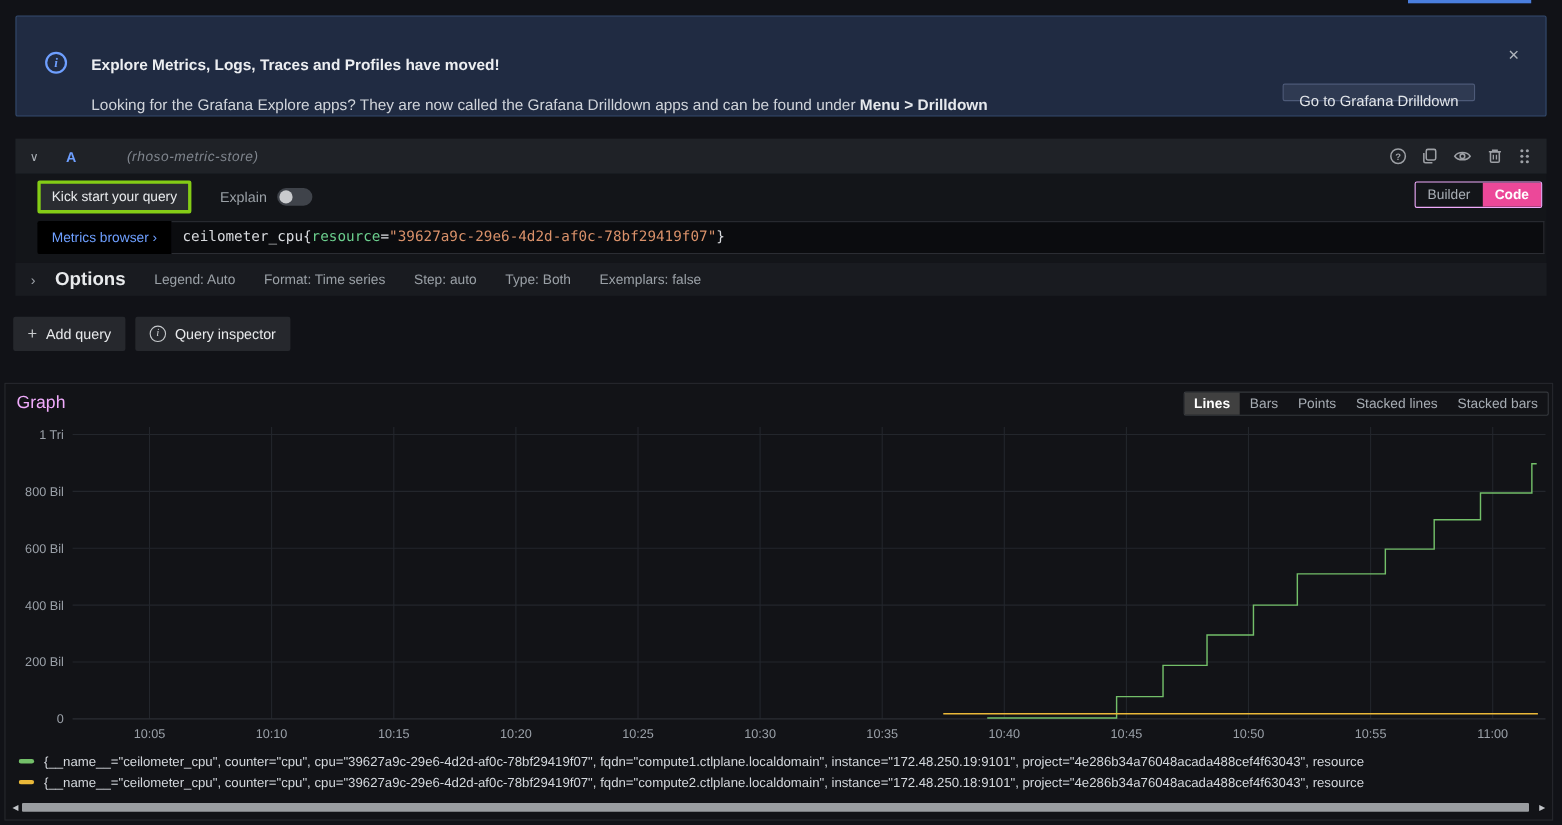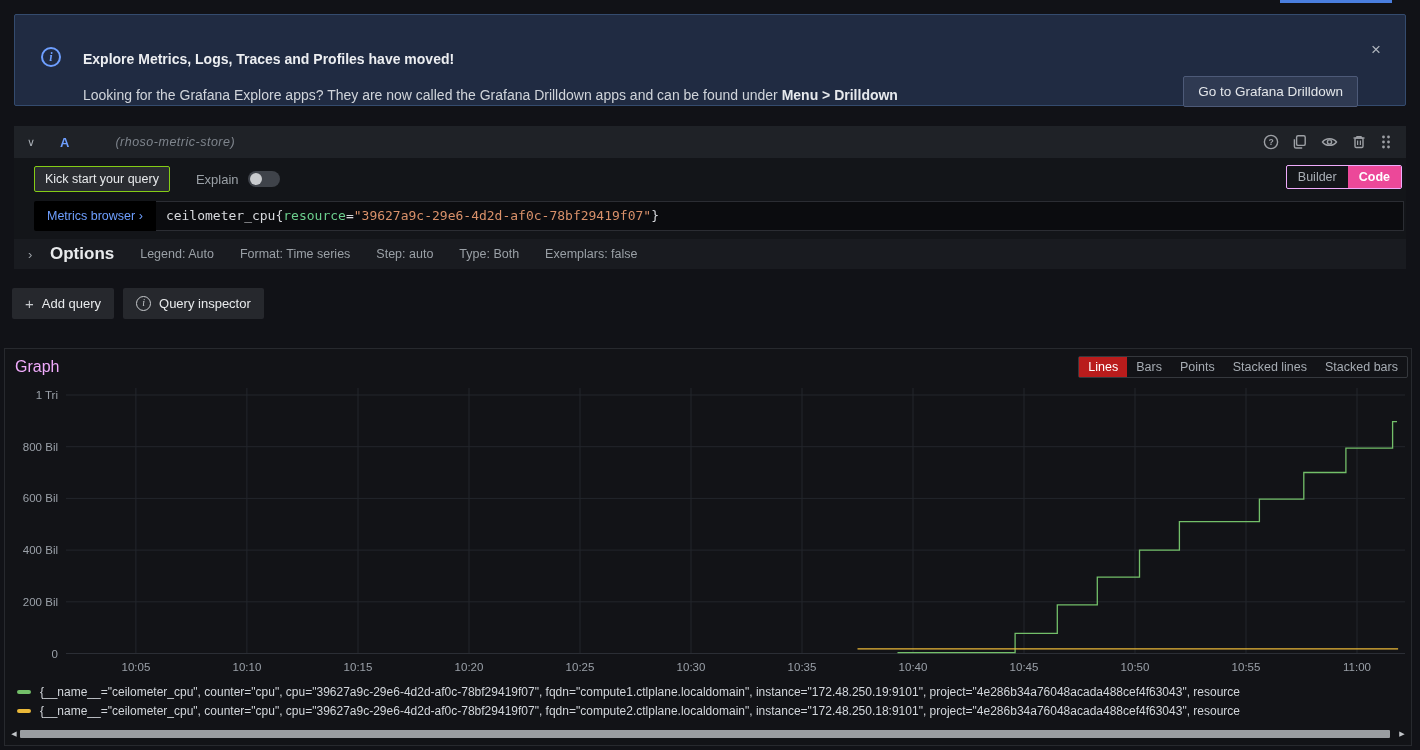--- a/index.html
+++ b/index.html
@@ -10,36 +10,36 @@
 
   
   .banner { position:absolute; left:14px; top:14px; width:1392px; height:92px;
             background:#202b42; border:1px solid #344b6e; border-radius:2px; }
   .banner .info-ic { position:absolute; left:26px; top:32px; width:20px; height:20px; border:2px solid #6e9fff;
             border-radius:50%; color:#6e9fff; font-size:12px; font-weight:bold; text-align:center; line-height:16px;
             font-family:"Liberation Serif", serif; font-style:italic; }
   .banner .b-title { position:absolute; left:68px; top:36px; font-size:14px; font-weight:bold; color:#eceef1; }
   .banner .b-body  { position:absolute; left:68px; top:72px; font-size:14px; color:#d0d4da; }
   .banner .b-body b { color:#e6e9ed; }
-  .banner .b-btn { position:absolute; right:47px; top:61px; height:31px; padding:0 14px; background:#2f3a52;
+  .banner .b-btn { position:absolute; right:64px; top:61px; height:16px; padding:0 14px; background:#2f3a52;
             border:1px solid #4d5a78; border-radius:2px; color:#e3e6ea; font-size:13.5px; line-height:29px; cursor:pointer; }
   .banner .b-close { position:absolute; right:24px; top:26px; color:#aeb4bc; font-size:17px; line-height:17px; cursor:pointer; }
 
   
   .qsec { position:absolute; left:14px; top:126px; width:1392px; }
   .q-header { height:32px; background:#1f2227; display:flex; align-items:center; padding:0 14px 0 8px; }
   .q-header .chev { color:#aab0b6; font-size:11px; width:18px; text-align:center; cursor:pointer; }
   .q-header .refid { color:#6e9fff; font-size:13px; font-weight:bold; margin-left:20px; }
   .q-header .ds-hint { color:#7f858d; font-size:12.5px; font-style:italic; margin-left:46px; letter-spacing:.5px; }
   .q-header .hicons { margin-left:auto; display:flex; gap:13px; align-items:center; }
   .q-header .hicons svg { display:block; cursor:pointer; }
 
   .q-body { background:#131519; padding:7px 0 0 0; }
   .row1 { display:flex; align-items:center; margin-left:20px; height:28px; position:relative; }
-  .kick-btn { background:#2a2c31; border:1px solid #84cc16; border-radius:2px; color:#e8eaec;
+  .kick-btn { background:#2a2c31; border:3px solid #84cc16; border-radius:2px; color:#e8eaec;
               font-size:12.5px; padding:5px 10px; cursor:pointer; }
   .explain-lbl { color:#9aa0a6; font-size:13px; margin-left:26px; }
   .toggle { width:32px; height:16px; border-radius:8px; background:#3f434a; margin-left:9px; position:relative; cursor:pointer; }
   .toggle .knob { position:absolute; left:2px; top:2px; width:12px; height:12px; border-radius:50%; background:#c9cbce; }
   .seg-group { position:absolute; right:4px; top:0; display:flex; border:1px solid #f0abfc; border-radius:2px; overflow:hidden; }
   .seg { padding:4px 11px; font-size:12.5px; color:#a9afb6; cursor:pointer; }
   .seg.sel { background:#ec4899; color:#ffffff; font-weight:bold; }
 
   .row2 { display:flex; margin:8px 2px 0 20px; height:30px; }
   .mb-chip { background:#000000; color:#6e9fff; font-size:12.5px; padding:0 13px; line-height:30px;
@@ -61,21 +61,21 @@
   .circ-i { width:15px; height:15px; border:1.5px solid #c7cacd; border-radius:50%; font-size:10px; line-height:12px;
             text-align:center; color:#c7cacd; font-family:"Liberation Serif", serif; font-style:italic; }
 
   
   .gpanel { position:absolute; left:4px; top:348px; width:1408px; height:398px;
             background:#121317; border:1px solid #27292e; }
   .g-header { display:flex; justify-content:space-between; align-items:flex-start; padding:7px 3px 0 10px; }
   .g-title { font-size:16px; color:#f0abfc; padding-top:2px; }
   .g-tabs { display:flex; border:1px solid #35383d; border-radius:2px; }
   .g-tab { padding:3px 9px; font-size:12.5px; color:#a6acb3; cursor:pointer; white-space:nowrap; }
-  .g-tab.sel { background:#b91c1c; color:#fff; font-weight:normal; }
+  .g-tab.sel { background:#404040; color:#fff; font-weight:bold; }
 
   .chart-svg { position:absolute; left:0; top:39px; }
   svg text { font-family:"Liberation Sans", sans-serif; }
 
   .legend { position:absolute; left:12px; top:334px; width:1392px; overflow:hidden; }
   .leg-row { white-space:nowrap; font-size:12px; color:#d3d7dc; height:19px; line-height:19px; overflow:hidden; cursor:pointer; }
   .swatch { display:inline-block; width:14px; height:4px; border-radius:2px; margin-right:9px; vertical-align:2px; }
 
   .hscroll { position:absolute; left:3px; right:3px; bottom:6px; height:10px; display:flex; align-items:center; }
   .hs-arrow { color:#c2c5c9; font-size:7px; width:12px; text-align:center; cursor:pointer; }

